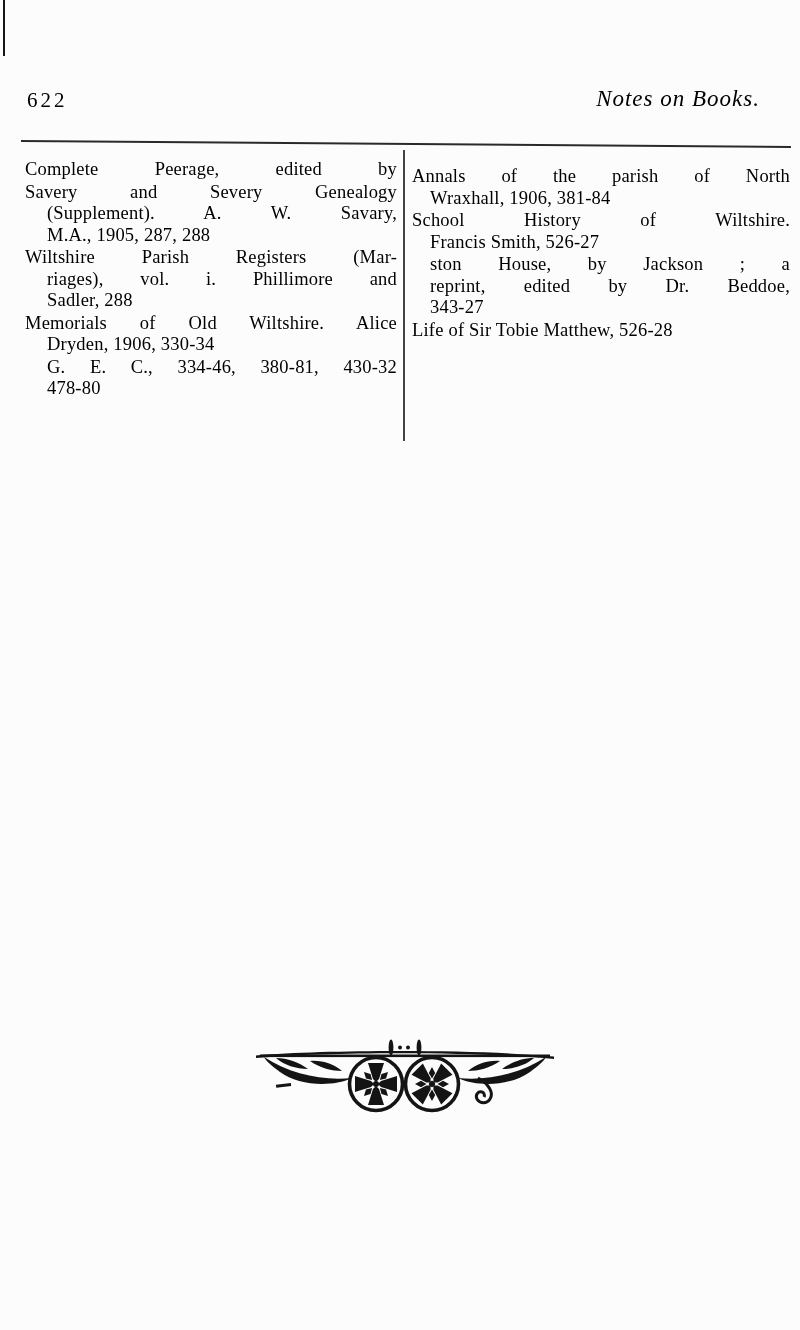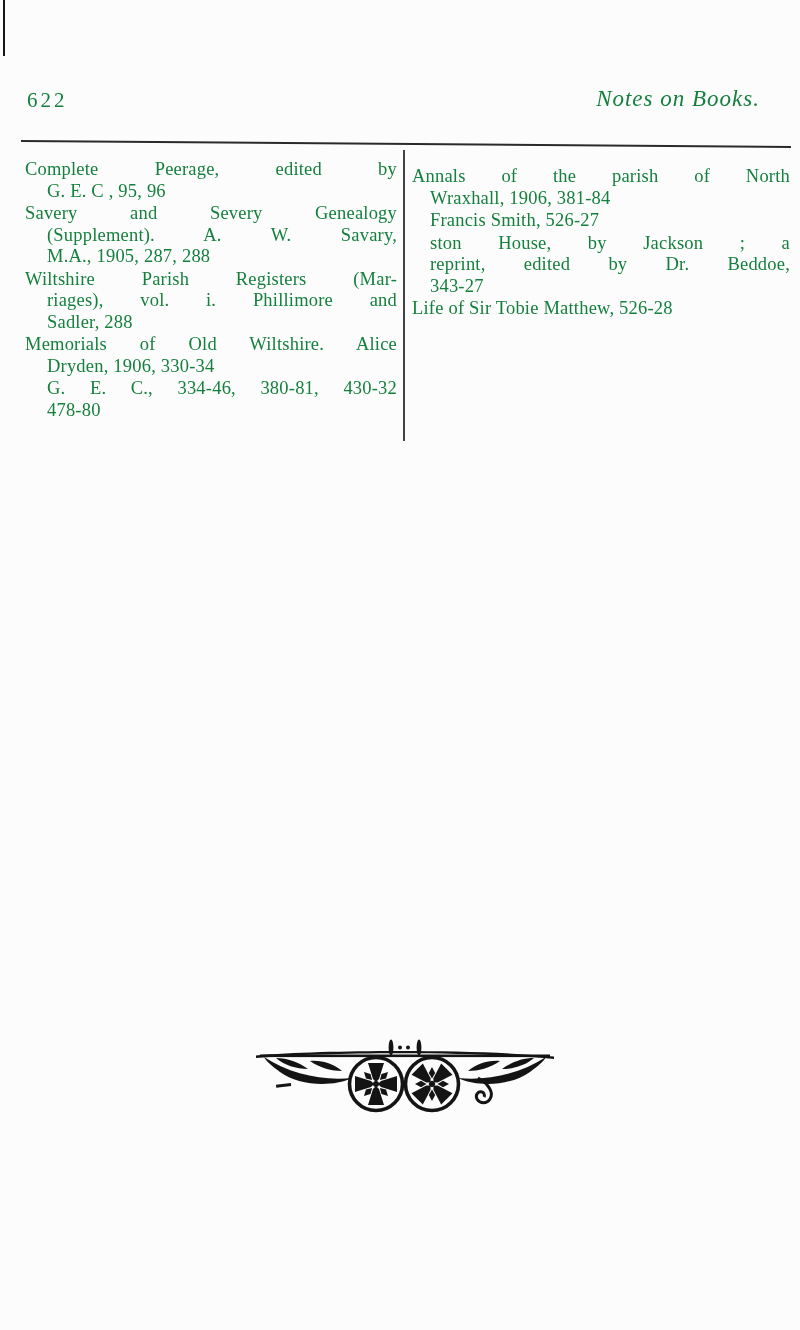--- a/index.html
+++ b/index.html
@@ -4,21 +4,21 @@
 <style>
   html, body { margin: 0; padding: 0; }
   body { background: #ffffff; }
   .page {
     position: relative;
     width: 800px;
     height: 1330px;
     background: #fcfcfc;
     overflow: hidden;
     font-family: "Liberation Serif", serif;
-    color: #15803d;
+    color: #000000;
   }
   .edge-artifact {
     position: absolute;
     left: 3px; top: 0;
     width: 2px; height: 56px;
     background: #151515;
   }
   .page-number {
     position: absolute;
     left: 27px; top: 88px;
@@ -77,21 +77,20 @@
 
   <div class="header-title">Notes on Books.</div>
 
   <div class="header-rule"></div>
 
   <div class="col-divider"></div>
 
   <div class="col col-left">
       <div class="entry">
         <div class="line just">Complete Peerage, edited by</div>
-        <div class="line cont">G. E. C , 95, 96</div>
       </div>
       <div class="entry">
         <div class="line just">Savery and Severy Genealogy</div>
         <div class="line cont just">(Supplement). A. W. Savary,</div>
         <div class="line cont">M.A., 1905, 287, 288</div>
       </div>
       <div class="entry">
         <div class="line just">Wiltshire Parish Registers (Mar-</div>
         <div class="line cont just">riages), vol. i. Phillimore and</div>
         <div class="line cont">Sadler, 288</div>
@@ -105,20 +104,21 @@
         <div class="line cont">478-80</div>
       </div>
     </div>
 
   <div class="col col-right">
       <div class="entry">
         <div class="line just">Annals of the parish of North</div>
         <div class="line cont">Wraxhall, 1906, 381-84</div>
       </div>
       <div class="entry">
+        <div class="line just">School History of Wiltshire.</div>
         <div class="line cont">Francis Smith, 526-27</div>
       </div>
       <div class="entry">
         <div class="line cont just">ston House, by Jackson ; a</div>
         <div class="line cont just">reprint, edited by Dr. Beddoe,</div>
         <div class="line cont">343-27</div>
       </div>
       <div class="entry">
         <div class="line">Life of Sir Tobie Matthew, 526-28</div>
       </div>

